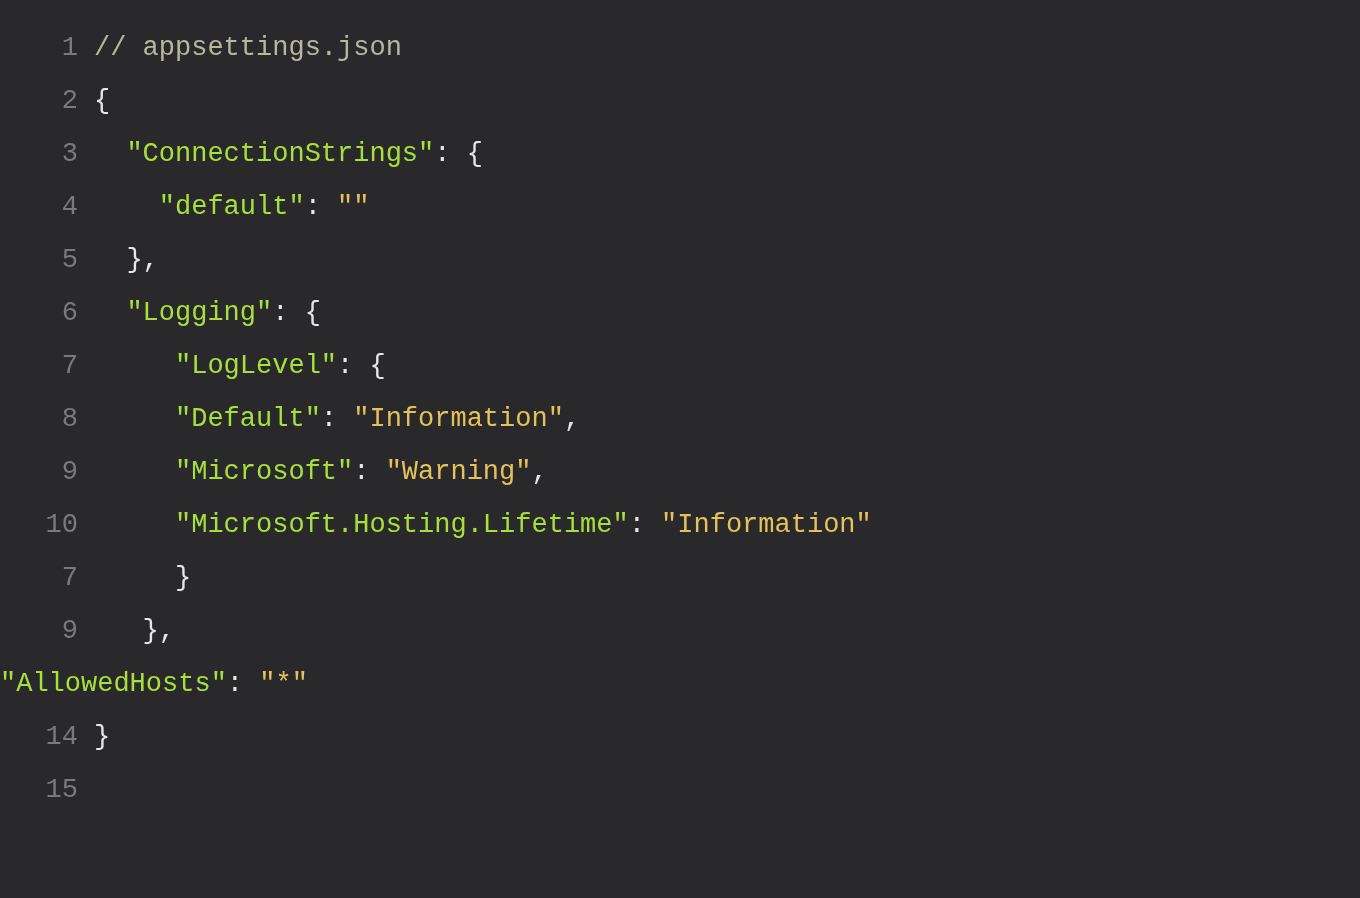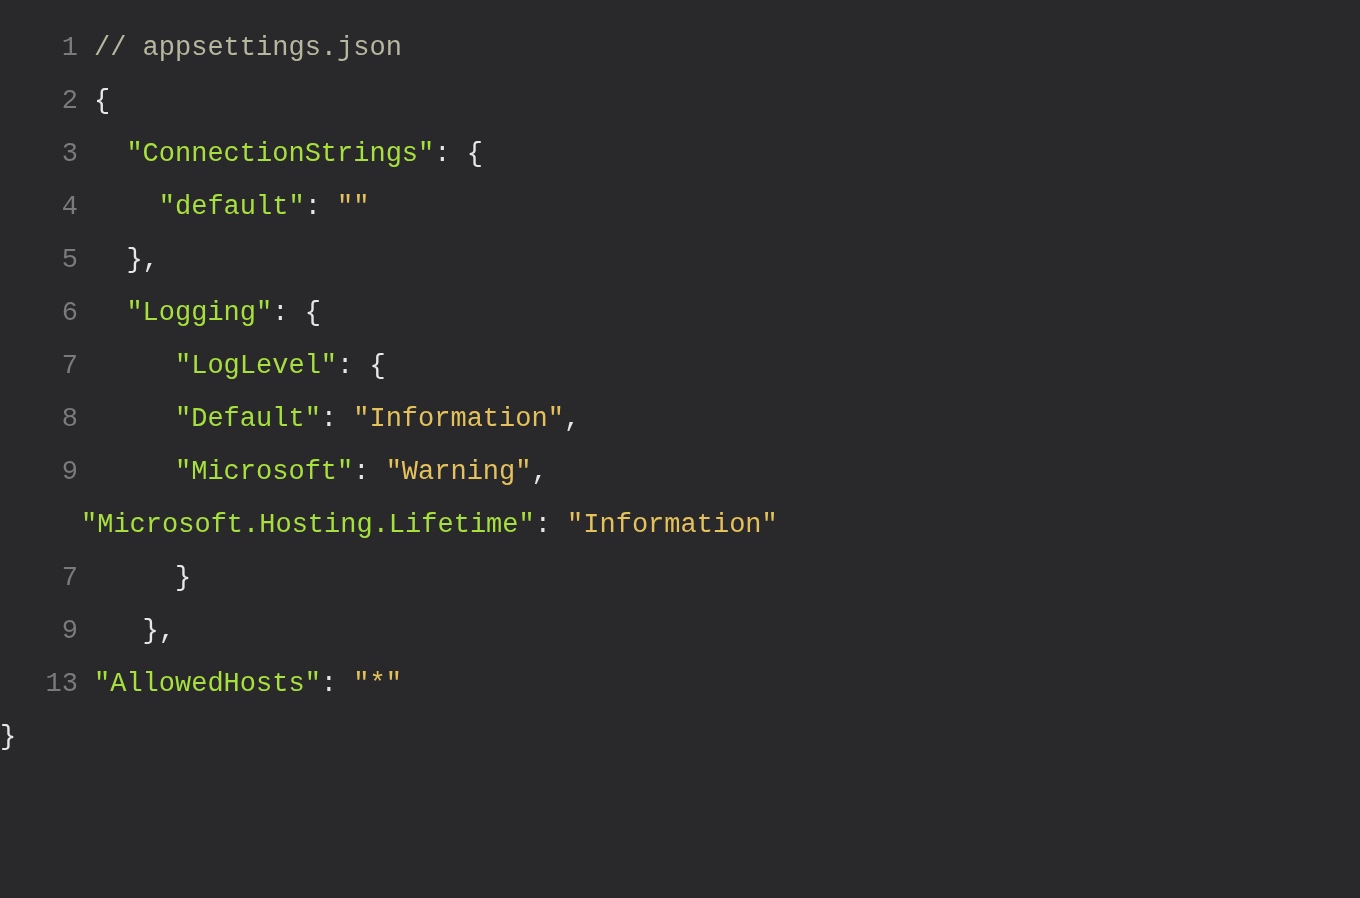--- a/index.html
+++ b/index.html
@@ -85,36 +85,41 @@
     <span class="ln">8</span>
     <span class="code"><span class="punct">     </span><span class="key">"Default"</span><span class="punct">: </span><span class="str">"Information"</span><span class="punct">,</span></span>
   </div>
 
   <div class="line">
     <span class="ln">9</span>
     <span class="code"><span class="punct">     </span><span class="key">"Microsoft"</span><span class="punct">: </span><span class="str">"Warning"</span><span class="punct">,</span></span>
   </div>
 
   <div class="line">
+    <span class="ln">10</span>
     <span class="code"><span class="punct">     </span><span class="key">"Microsoft.Hosting.Lifetime"</span><span class="punct">: </span><span class="str">"Information"</span></span>
   </div>
 
   <div class="line">
     <span class="ln">7</span>
     <span class="code"><span class="punct">     </span><span class="punct">}</span></span>
   </div>
 
   <div class="line">
     <span class="ln">9</span>
     <span class="code"><span class="punct">   </span><span class="punct">}</span><span class="punct">,</span></span>
   </div>
 
   <div class="line">
-    <span class="ln">13</span>
     <span class="code"><span class="key">"AllowedHosts"</span><span class="punct">: </span><span class="str">"*"</span></span>
   </div>
 
   <div class="line">
+    <span class="ln">14</span>
     <span class="code"><span class="punct">}</span></span>
   </div>
 
+  <div class="line">
+    <span class="ln">15</span>
+    <span class="code"></span>
+  </div>
 
 </div>
 
 </body></html>

